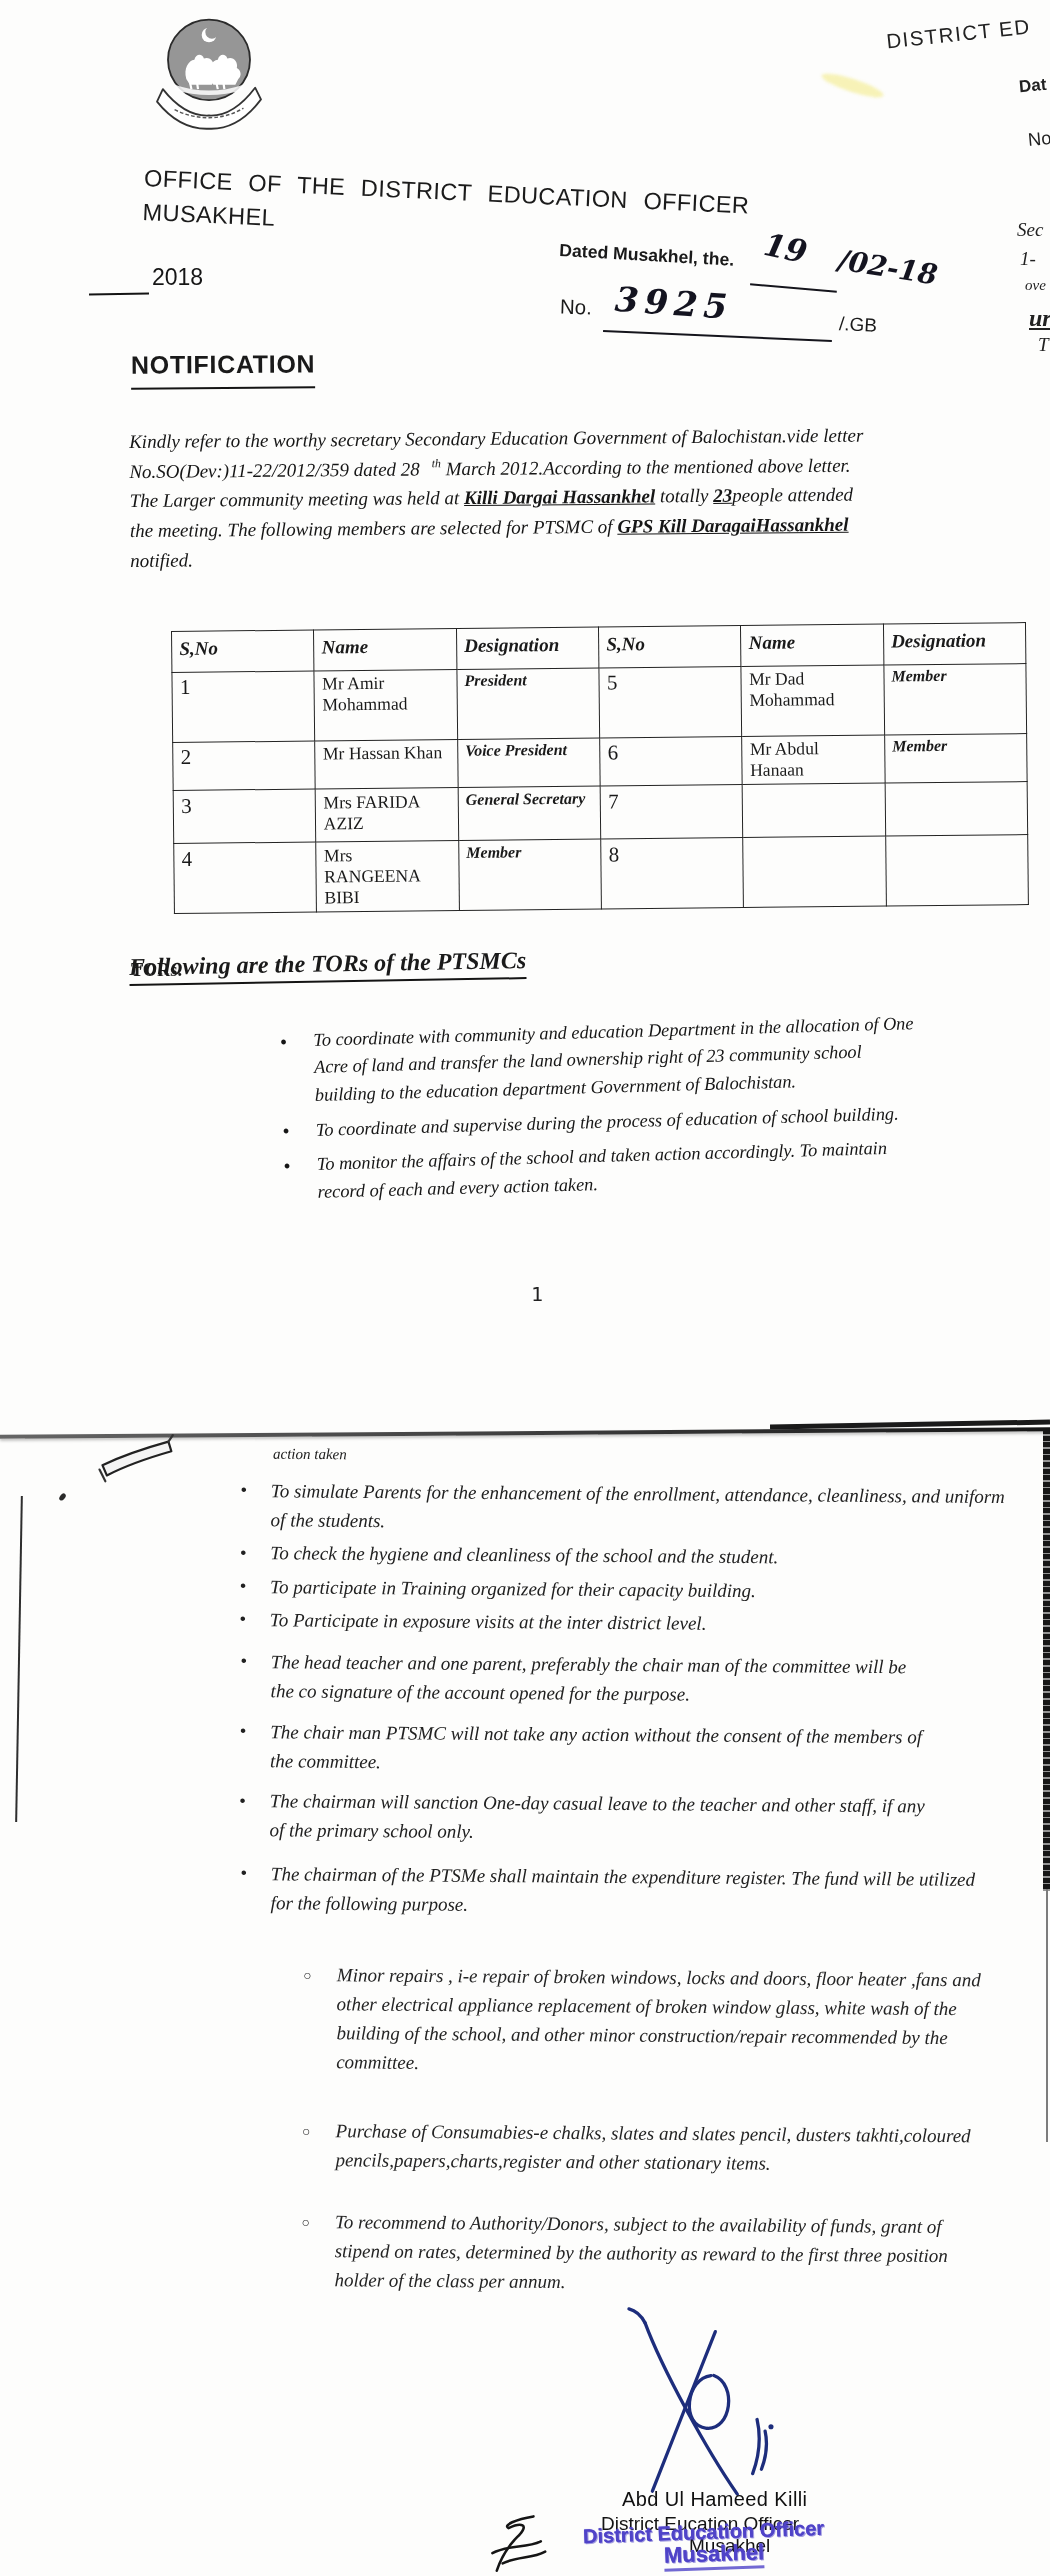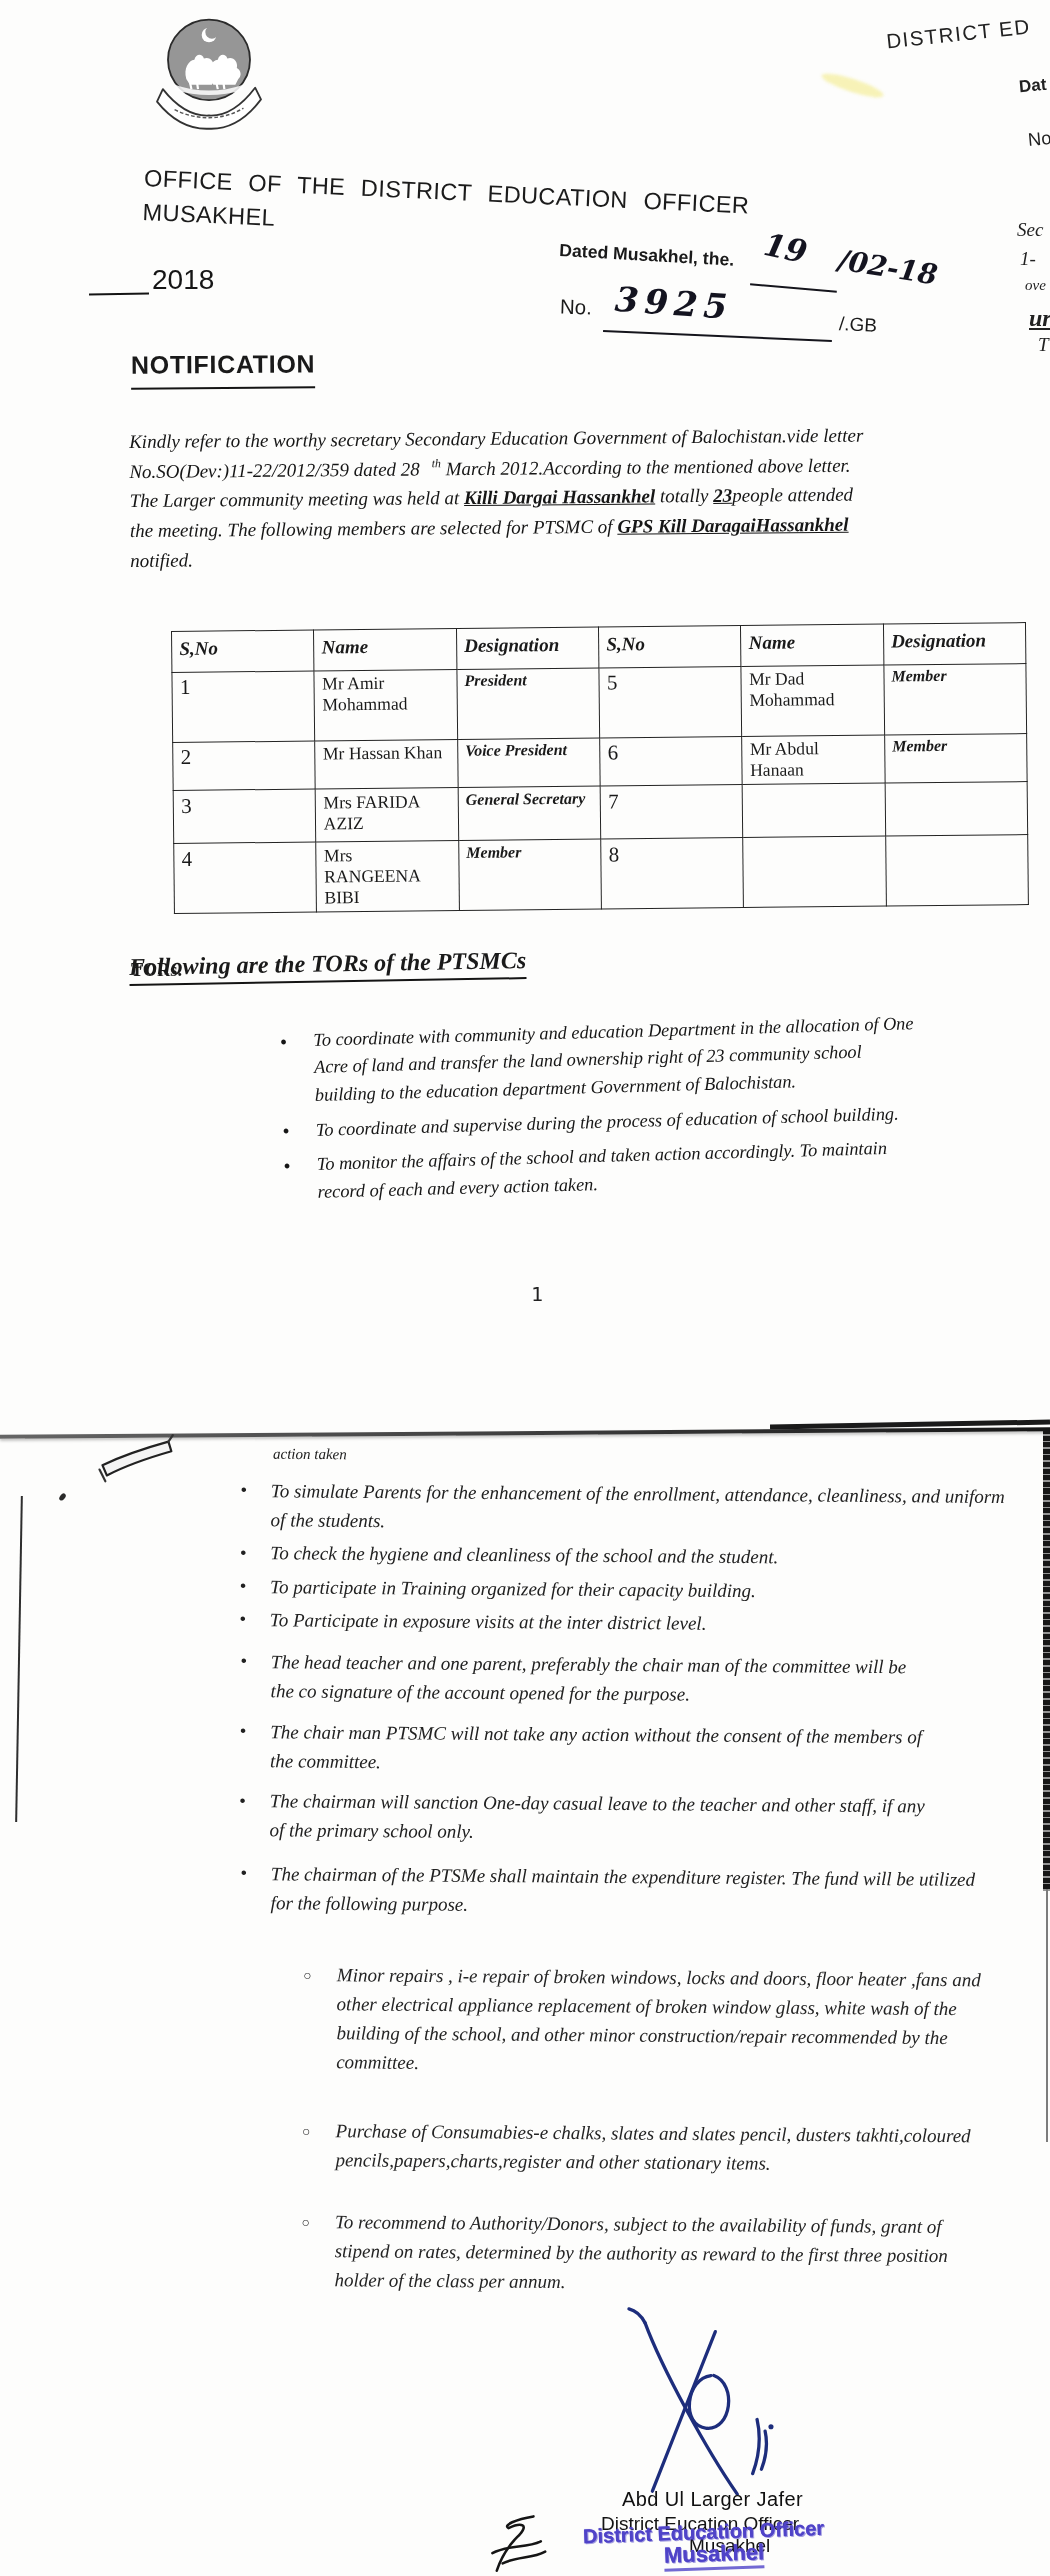--- a/index.html
+++ b/index.html
@@ -13,21 +13,21 @@
   .hand{font-family:"DejaVu Serif",serif;font-style:italic;font-weight:700;color:#141420;}
   .sup{vertical-align:super;font-size:.62em;margin-left:12px;}
   .bu{font-weight:700;text-decoration:underline;}
   ul{margin:0;padding:0;list-style:none;}
 
   
   .crest{left:154px;top:13.2px;width:110px;height:123px;}
   .office-title{left:145px;top:161px;width:667px;font-size:23.5px;letter-spacing:0.4px;word-spacing:8.8px;
     line-height:1.46;color:#1b1b1b;transform:rotate(2.6deg);transform-origin:left top;}
   .year-underline{left:89px;top:292px;width:60px;border-bottom:2.2px solid #141414;height:0.7px;transform:rotate(-1deg);}
-  .year-text{left:152px;top:264px;font-size:28px;color:#151515;}
+  .year-text{left:152px;top:264px;font-size:23px;color:#151515;}
   .dated-label{left:560px;top:240px;font-size:17.6px;font-weight:700;transform:rotate(3.2deg);transform-origin:left top;}
   .hand-day{left:764px;top:230px;font-size:31px;transform:rotate(12deg);}
   .hand-ul1{left:750px;top:286px;width:87px;border-bottom:2.2px solid #15151c;height:0.7px;transform:rotate(5deg);}
   .hand-rest{left:838px;top:251px;font-size:28px;transform:rotate(9deg);white-space:nowrap;}
   .no-label{left:560px;top:295px;font-size:20.5px;transform:rotate(2deg);}
   .hand-no{left:615px;top:283px;font-size:34px;letter-spacing:5.9px;transform:rotate(4deg);}
   .hand-ul2{left:603px;top:334px;width:229px;border-bottom:2.2px solid #15151c;height:0.7px;transform:rotate(2.5deg);}
   .gb-suffix{left:839px;top:314px;font-size:19px;transform:rotate(3deg);}
   .notification{left:131px;top:350px;font-size:25px;font-weight:700;letter-spacing:0.7px;
     border-bottom:2.9px solid #141414;padding-bottom:8px;transform:rotate(-.4deg);}
@@ -264,21 +264,21 @@
       <path d="M52,28 C75,90 135,200 178,262"></path>
       <path d="M148,40 C120,110 85,200 62,258"></path>
       <path d="M142,100 C108,104 100,168 136,172 C170,175 178,112 146,100"></path>
       <path d="M205,160 C211,186 207,212 199,234"></path>
       <path d="M216,176 C220,194 217,212 211,228"></path>
     </g>
     <circle cx="224" cy="170" r="3.5" fill="#1d2d7c"></circle>
   </svg>
 </div>
 
-<div class="abs signer-name">Abd Ul Larger Jafer</div>
+<div class="abs signer-name">Abd Ul Hameed Killi</div>
 <div class="abs signer-title">District Eucation Officer</div>
 <div class="abs typed-place">Musakhel</div>
 <div class="abs stamp stamp1">District Education Officer</div>
 <div class="abs stamp stamp2">Musakhel</div>
 
 <div class="abs flourish">
   <svg width="66" height="66" viewBox="0 0 90 90">
     <g fill="none" stroke="#151515" stroke-width="3.5" stroke-linecap="round">
       <path d="M62,6 C38,10 20,18 28,22 C45,14 58,16 40,34 C28,46 18,62 12,80"></path>
       <path d="M6,56 C28,44 52,50 72,40"></path>

